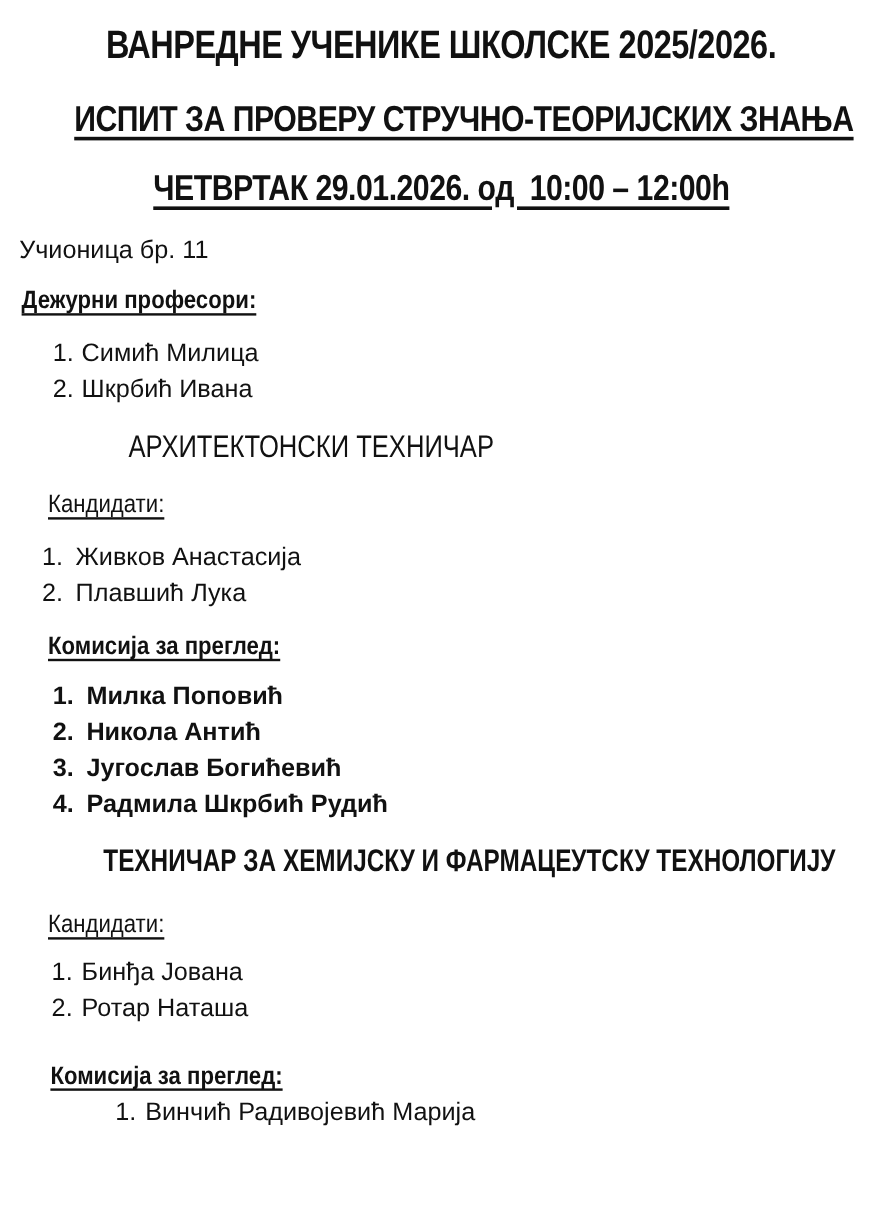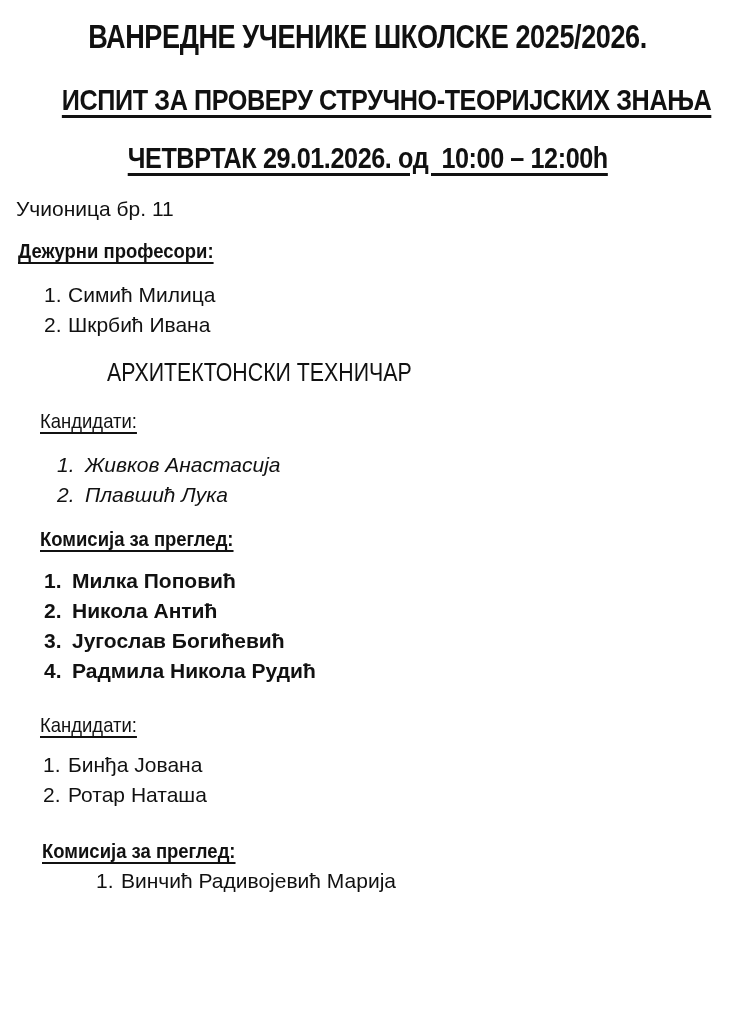--- a/index.html
+++ b/index.html
@@ -87,21 +87,21 @@
     margin-top: 16px;
     margin-left: 107px;
     font-size: 26px;
     line-height: 32px;
     font-weight: normal;
   }
   .heading1 .cx { transform: scaleX(0.82); }
 
   .cand-label-1 { margin-top: 20px; margin-left: 40px; }
 
-  .cand-list-1 { margin-top: 16px; padding-left: 57px; font-style: italic; }
+  .cand-list-1 { margin-top: 16px; padding-left: 35px; }
   .cand-list-1 li::before { width: 28px; }
 
   .comm-label-1 { margin-top: 16px; margin-left: 40px; }
 
   .comm-list-1 { margin-top: 14px; padding-left: 44px; font-weight: bold; }
   .comm-list-1 li { line-height: 29px; }
   .comm-list-1 li::before { width: 28px; }
 
   .heading2 {
     margin-top: 16px;
@@ -179,24 +179,27 @@
     <li>
         <span>Милка Поповић</span>
       </li>
     <li>
         <span>Никола Антић</span>
       </li>
     <li>
         <span>Југослав Богићевић</span>
       </li>
     <li>
-        <span>Радмила Никола Рудић</span>
-      </li>
-  </ol>
-
+        <span>Радмила Шкрбић Рудић</span>
+      </li>
+  </ol>
+
+  <div class="heading2 center">
+    <span class="cx cx-c">ТЕХНИЧАР ЗА ХЕМИЈСКУ И ФАРМАЦЕУТСКУ ТЕХНОЛОГИЈУ</span>
+  </div>
 
   <div class="label cand-label-2">
     <span class="cx cx-l">Кандидати:</span>
   </div>
 
   <ol class="nlist cand-list-2">
     <li>
         <span>Бинђа Јована</span>
       </li>
     <li>

